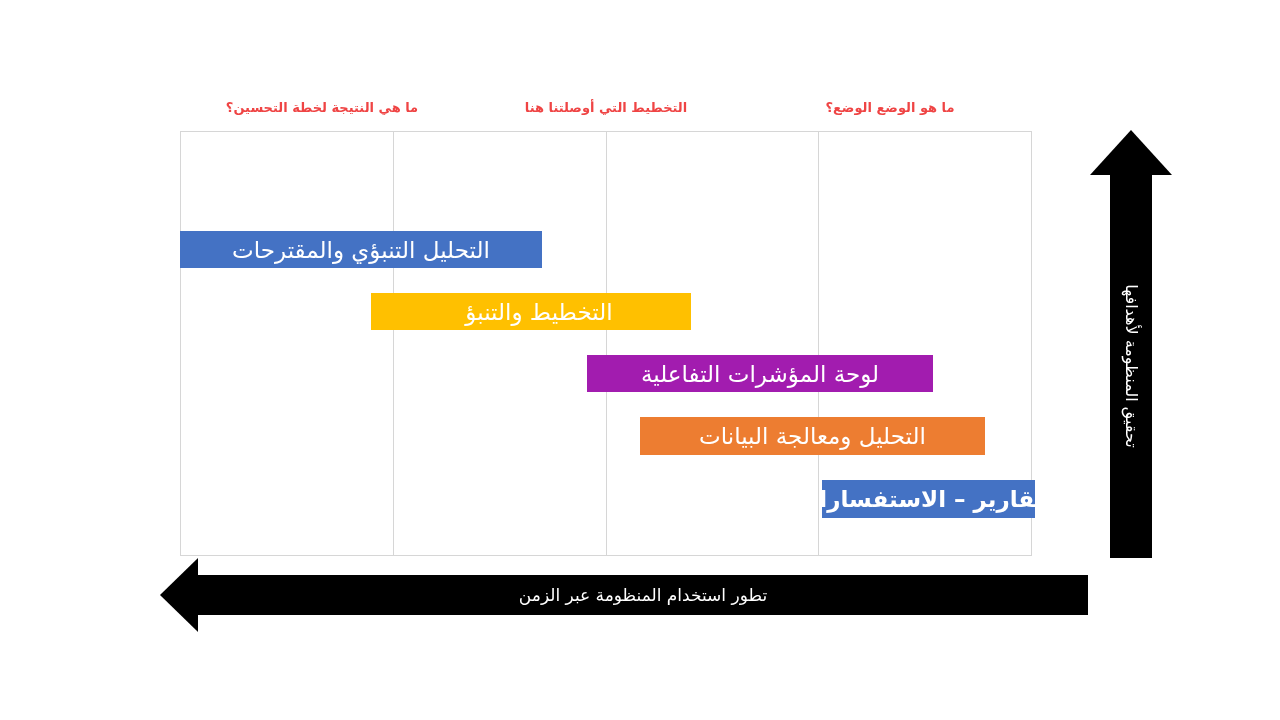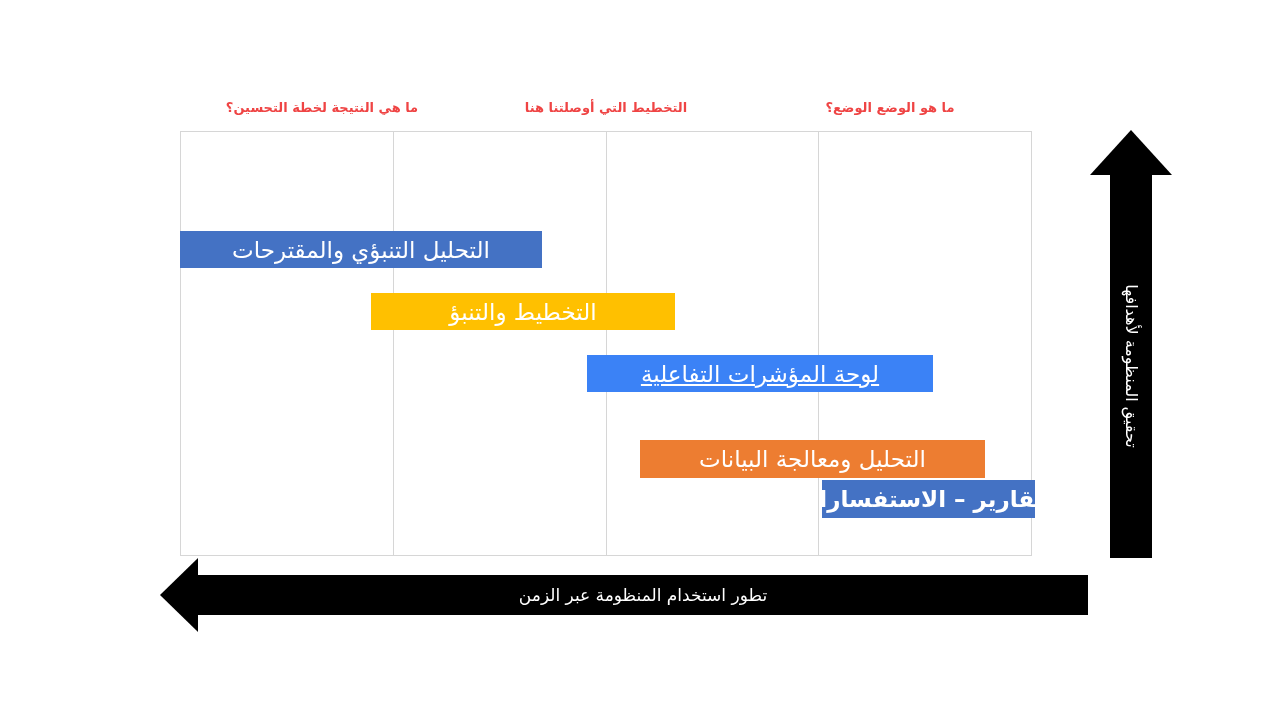--- a/index.html
+++ b/index.html
@@ -55,21 +55,21 @@
     color: #ffffff;
     font-size: 23px;
     display: flex;
     align-items: center;
     justify-content: center;
     white-space: nowrap;
   }
   .stage-bar.s5 { left: 180px; top: 231px; width: 362px; height: 37px; }
   .stage-bar.s4 { left: 371px; top: 293px; width: 304px; height: 37px; }
   .stage-bar.s3 { left: 587px; top: 355px; width: 346px; height: 37px; }
-  .stage-bar.s2 { left: 640px; top: 440px; width: 345px; height: 38px; text-align: right; }
+  .stage-bar.s2 { left: 640px; top: 417px; width: 345px; height: 38px; text-align: right; }
   .stage-bar.s1 { left: 822px; top: 480px; width: 213px; height: 38px; }
 
   
   .v-arrow-head {
     position: absolute;
     left: 1090px;
     top: 130px;
     width: 0;
     height: 0;
     border-left: 41px solid transparent;
@@ -137,22 +137,22 @@
   </div>
 
   <div class="grid">
     <div class="grid-cell"></div>
     <div class="grid-cell"></div>
     <div class="grid-cell"></div>
     <div class="grid-cell"></div>
   </div>
 
   <div class="stage-bar s5" style="background-color: rgb(68, 114, 196);">التحليل التنبؤي والمقترحات</div>
-  <div class="stage-bar s4" style="background-color: rgb(255, 192, 0);">التخطيط والتنبؤ</div>
-  <div class="stage-bar s3" style="background-color: #3b82f6; text-decoration: underline;">لوحة المؤشرات التفاعلية</div>
+  <div class="stage-bar s4" style="background-color: rgb(255, 192, 0); padding-left: 16px;">التخطيط والتنبؤ</div>
+  <div class="stage-bar s3" style="background-color: #a21caf;">لوحة المؤشرات التفاعلية</div>
   <div class="stage-bar s2" style="background-color: rgb(237, 125, 49);">التحليل ومعالجة البيانات</div>
   <div class="stage-bar s1" style="background-color: rgb(68, 114, 196); font-weight: bold;">التقارير – الاستفسارات</div>
 
   <div class="v-arrow-head" style="border-bottom-color: rgb(0, 0, 0);"></div>
   <div class="v-arrow-shaft" style="background-color: rgb(0, 0, 0);"></div>
   <div class="v-arrow-label">تحقيق المنظومة لأهدافها</div>
 
   <div class="h-arrow-head" style="border-right-color: rgb(0, 0, 0);"></div>
   <div class="h-arrow-shaft" style="background-color: rgb(0, 0, 0);">تطور استخدام المنظومة عبر الزمن</div>
 

